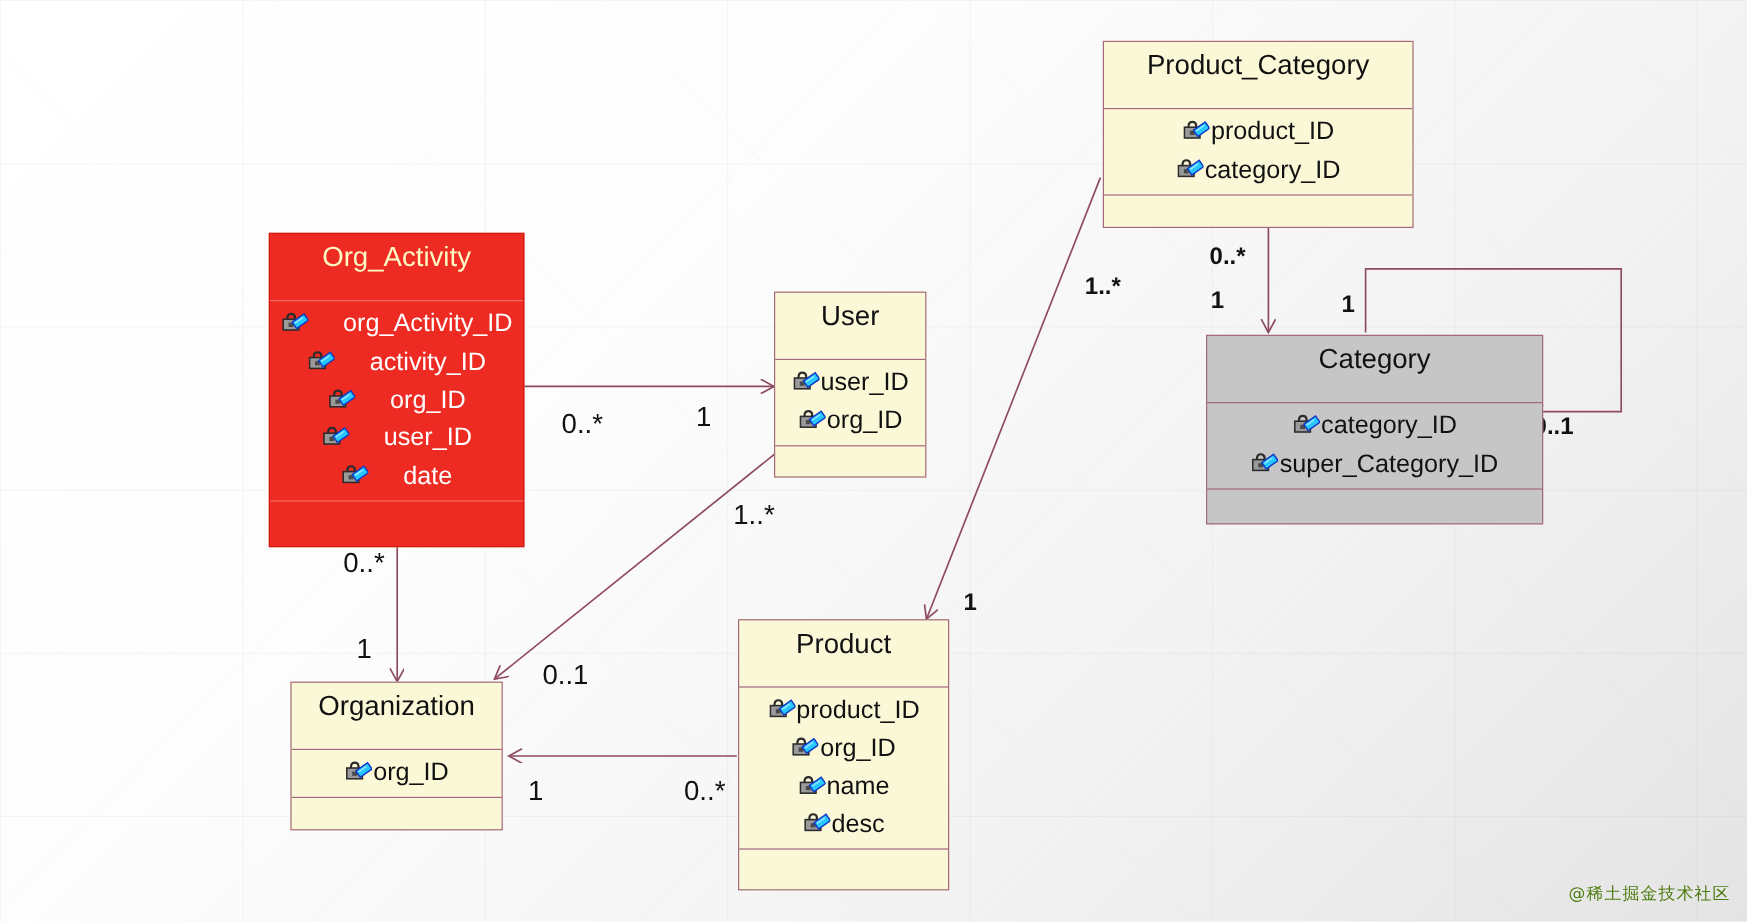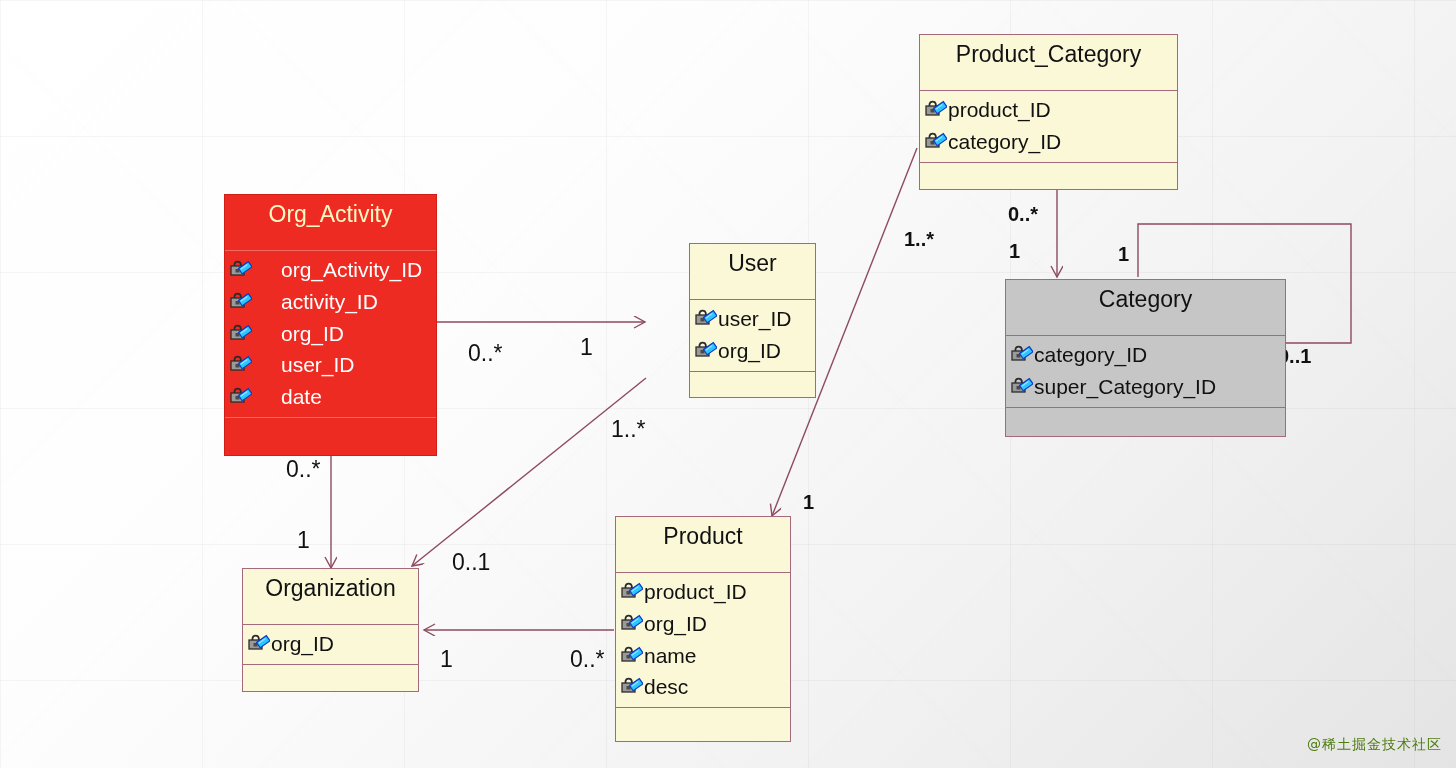--- a/index.html
+++ b/index.html
@@ -22,21 +22,21 @@
   .guides2{position:absolute;inset:0;pointer-events:none;opacity:.5;}
 
   
   .uml{position:absolute;border:1px solid #a4697a;box-sizing:border-box;}
   .uml .title{
     text-align:center;font-size:23px;line-height:1.38;padding:4px 6px 19px;
     border-bottom:1px solid #a4697a;white-space:nowrap;color:#111;
   }
   .uml .attrs{padding:3px 4px 4px 5px;border-bottom:1px solid #a4697a;}
   .uml .foot{min-height:26px;}
-  .attr{display:flex;align-items:center;font-size:21px;line-height:1.52;color:#111;white-space:nowrap;}
+  .attr{display:flex;align-items:center;font-size:21px;line-height:1.52;color:#111;white-space:nowrap;justify-content:center;}
   .attr .lbl{margin-left:1px;}
 
   
   .uml.yellow{background:#fbf8d8;}
   
   .uml.red{background:#ee2b22;border-color:#d01d15;}
   .uml.red .title{color:#fef9c3;border-bottom-color:#f06a63;}
   .uml.red .attrs{border-bottom-color:#f06a63;}
   .uml.red .attr{color:#fff;gap:28px;}
   
@@ -227,21 +227,21 @@
               <rect x="1.5" y="1.3" width="8" height="1.2" fill="#bff0ff" opacity=".75"></rect>
             </g>
           </svg>
         </span>
         <span class="lbl">date</span>
       </div>
     </div>
     <div class="foot"></div>
   </div>
 
-  <div class="uml yellow" style="left:645px;top:243px;width:127px;height:155px;margin-left:44px;">
+  <div class="uml yellow" style="left:645px;top:243px;width:127px;height:155px;">
     <div class="title">User</div>
     <div class="attrs">
       <div class="attr">
         <span class="keyicon">
           <svg width="22" height="20" viewBox="0 0 22 20">
             <rect x="1" y="6" width="13" height="9" fill="#9a9a9a" stroke="#2b2b2b" stroke-width="1.3"></rect>
             <path d="M4.5,6 V4.2 A3.2,3.2 0 0 1 10.8,4.2 V6" fill="none" stroke="#2b2b2b" stroke-width="1.8"></path>
             <rect x="5.5" y="9" width="4" height="3.5" fill="#4a4a4a"></rect>
             <g transform="translate(8.5,8.5) rotate(-35)">
               <rect x="0" y="0" width="12" height="6.4" fill="#27c8ff" stroke="#1038c4" stroke-width="1.2"></rect>

